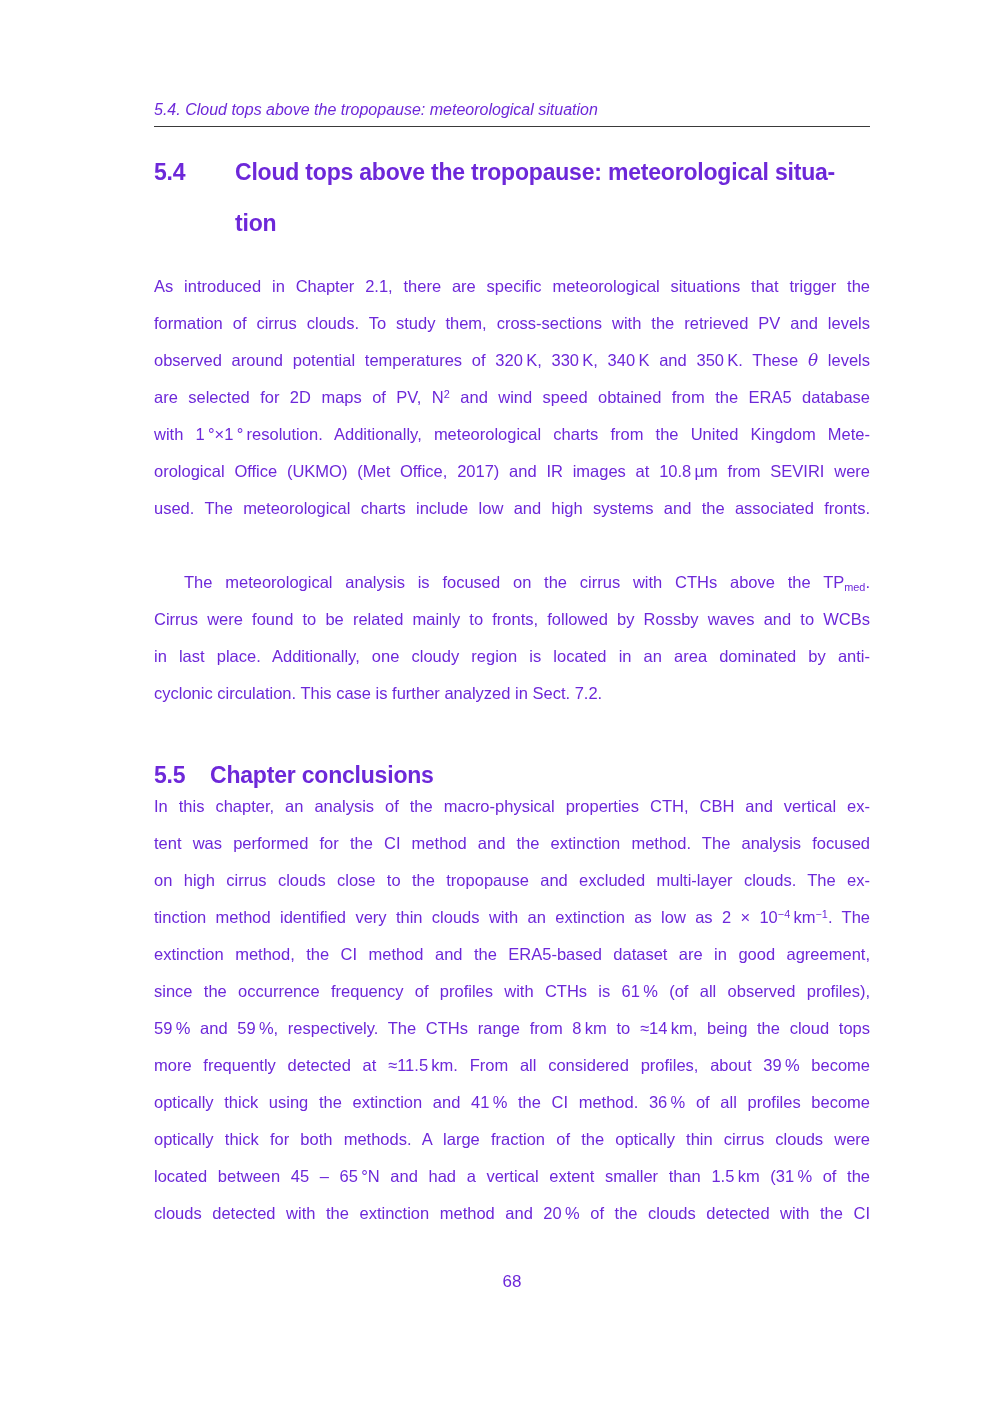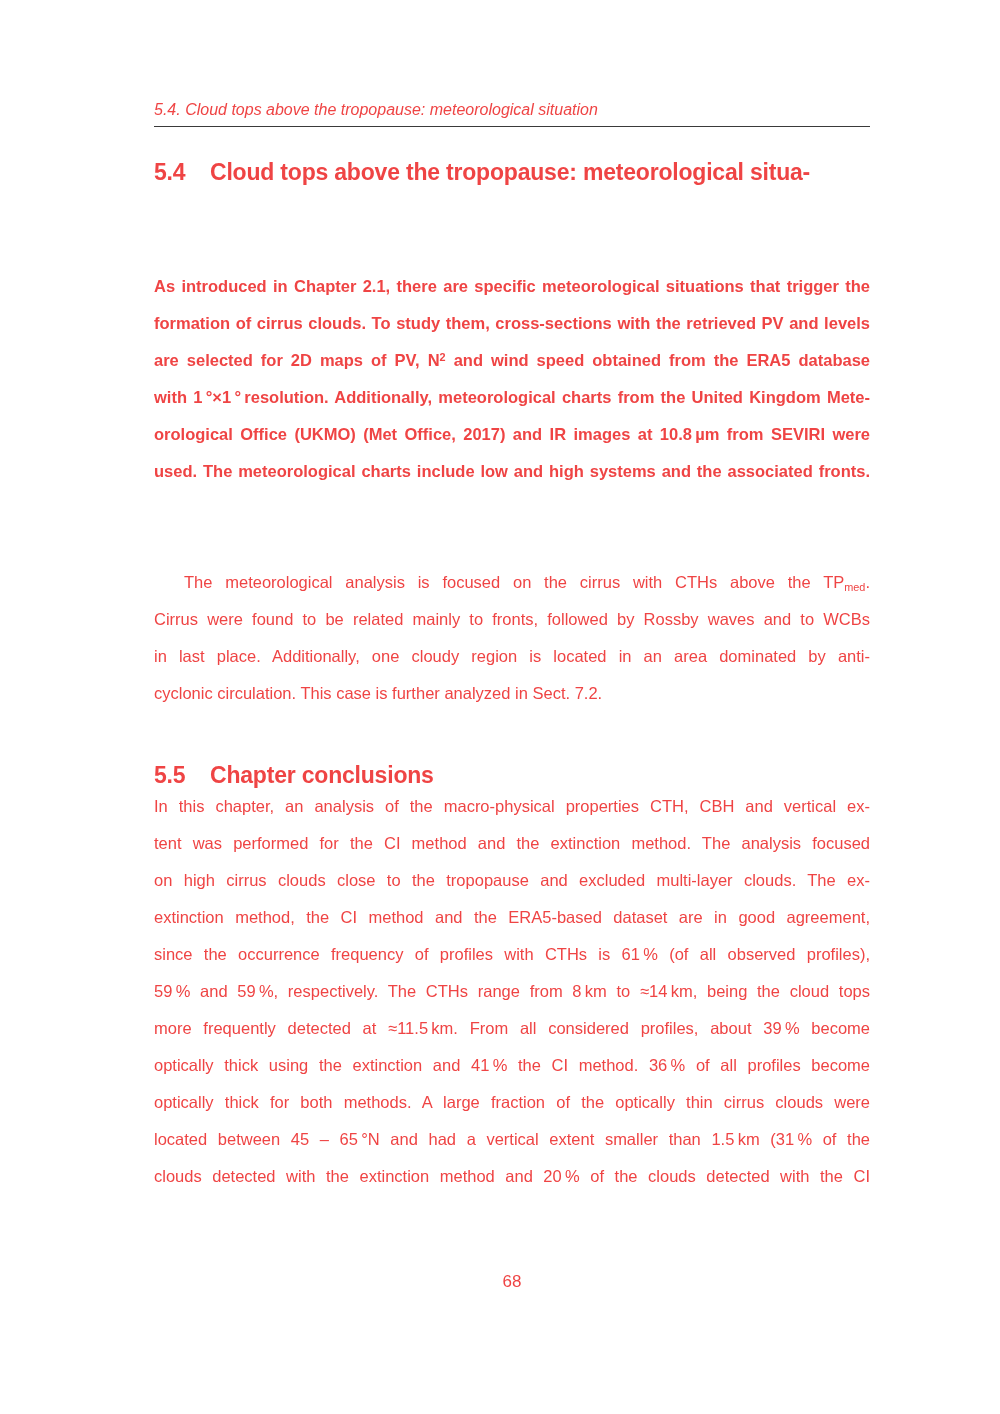--- a/index.html
+++ b/index.html
@@ -3,21 +3,21 @@
 <meta charset="utf-8">
 <style>
   html, body { margin: 0; padding: 0; background: #e8e8e8; }
   .page {
     position: relative;
     width: 1000px;
     height: 1414px;
     background: #ffffff;
     margin: 0 auto;
     font-family: "Liberation Sans", "DejaVu Sans", sans-serif;
-    color: #ef4444;
+    color: #6d28d9;
     overflow: hidden;
   }
   .content {
     position: absolute;
     left: 154px;
     width: 716px;
     top: 0;
   }
   
   .running-header {
@@ -35,35 +35,35 @@
   .heading {
     position: absolute;
     left: 0;
     width: 716px;
     display: flex;
     font-weight: bold;
     font-size: 23px;
     line-height: 51px;
     letter-spacing: -0.2px;
   }
-  .heading.h54 { top: 147px; }
+  .heading.h54 { top: 147px; gap: 25px; }
   .heading.h55 { top: 750px; }
   .h-num { width: 56px; flex-shrink: 0; }
   .h-title { flex: 1; }
   .heading .tline { text-align: center; text-align-last: left; }
   
   .para {
     position: absolute;
     left: 0;
     width: 716px;
     font-size: 16.5px;
     line-height: 37px;
     letter-spacing: 0;
   }
-  .para.p1 { top: 268px; font-weight: bold; }
+  .para.p1 { top: 268px; }
   .para.p2 { top: 564px; }
   .para.p3 { top: 788px; }
   .tline {
     text-align: justify;
     text-align-last: justify;
     white-space: normal;
   }
   .para.indent-first .tline:first-child { text-indent: 30px; }
   .para.last-left .tline:last-child { text-align-last: left; }
   
@@ -98,26 +98,28 @@
   <div class="content">
 
     <header class="running-header">
       <span>5.4.  Cloud tops above the tropopause: meteorological situation</span>
     </header>
 
     <section class="heading h54">
       <span class="h-num">5.4</span>
       <div class="h-title">
           <div class="tline">Cloud tops above the tropopause: meteorological situa-</div>
+          <div class="tline">tion</div>
         </div>
     </section>
 
     <div class="para p1">
         <div class="tline">As introduced in Chapter 2.1, there are specific meteorological situations that trigger the</div>
         <div class="tline">formation of cirrus clouds. To study them, cross-sections with the retrieved PV and levels</div>
+        <div class="tline">observed around potential temperatures of 320 K, 330 K, 340 K and 350 K. These <i class="mi">θ</i> levels</div>
         <div class="tline">are selected for 2D maps of PV, N<sup class="rich">2</sup> and wind speed obtained from the ERA5 database</div>
         <div class="tline">with 1 °×1 ° resolution. Additionally, meteorological charts from the United Kingdom Mete-</div>
         <div class="tline">orological Office (UKMO) (Met Office, 2017) and IR images at 10.8 µm from SEVIRI were</div>
         <div class="tline">used. The meteorological charts include low and high systems and the associated fronts.</div>
       </div>
 
     <div class="para p2 indent-first last-left">
         <div class="tline">The meteorological analysis is focused on the cirrus with CTHs above the TP<sub class="rich">med</sub>.</div>
         <div class="tline">Cirrus were found to be related mainly to fronts, followed by Rossby waves and to WCBs</div>
         <div class="tline">in last place. Additionally, one cloudy region is located in an area dominated by anti-</div>
@@ -128,20 +130,21 @@
       <span class="h-num">5.5</span>
       <div class="h-title">
           <div class="tline">Chapter conclusions</div>
         </div>
     </section>
 
     <div class="para p3">
         <div class="tline">In this chapter, an analysis of the macro-physical properties CTH, CBH and vertical ex-</div>
         <div class="tline">tent was performed for the CI method and the extinction method. The analysis focused</div>
         <div class="tline">on high cirrus clouds close to the tropopause and excluded multi-layer clouds. The ex-</div>
+        <div class="tline">tinction method identified very thin clouds with an extinction as low as 2 × 10<sup class="rich">−4</sup> km<sup class="rich">−1</sup>. The</div>
         <div class="tline">extinction method, the CI method and the ERA5-based dataset are in good agreement,</div>
         <div class="tline">since the occurrence frequency of profiles with CTHs is 61 % (of all observed profiles),</div>
         <div class="tline">59 % and 59 %, respectively. The CTHs range from 8 km to ≈14 km, being the cloud tops</div>
         <div class="tline">more frequently detected at ≈11.5 km. From all considered profiles, about 39 % become</div>
         <div class="tline">optically thick using the extinction and 41 % the CI method. 36 % of all profiles become</div>
         <div class="tline">optically thick for both methods. A large fraction of the optically thin cirrus clouds were</div>
         <div class="tline">located between 45 – 65 °N and had a vertical extent smaller than 1.5 km (31 % of the</div>
         <div class="tline">clouds detected with the extinction method and 20 % of the clouds detected with the CI</div>
       </div>
 

